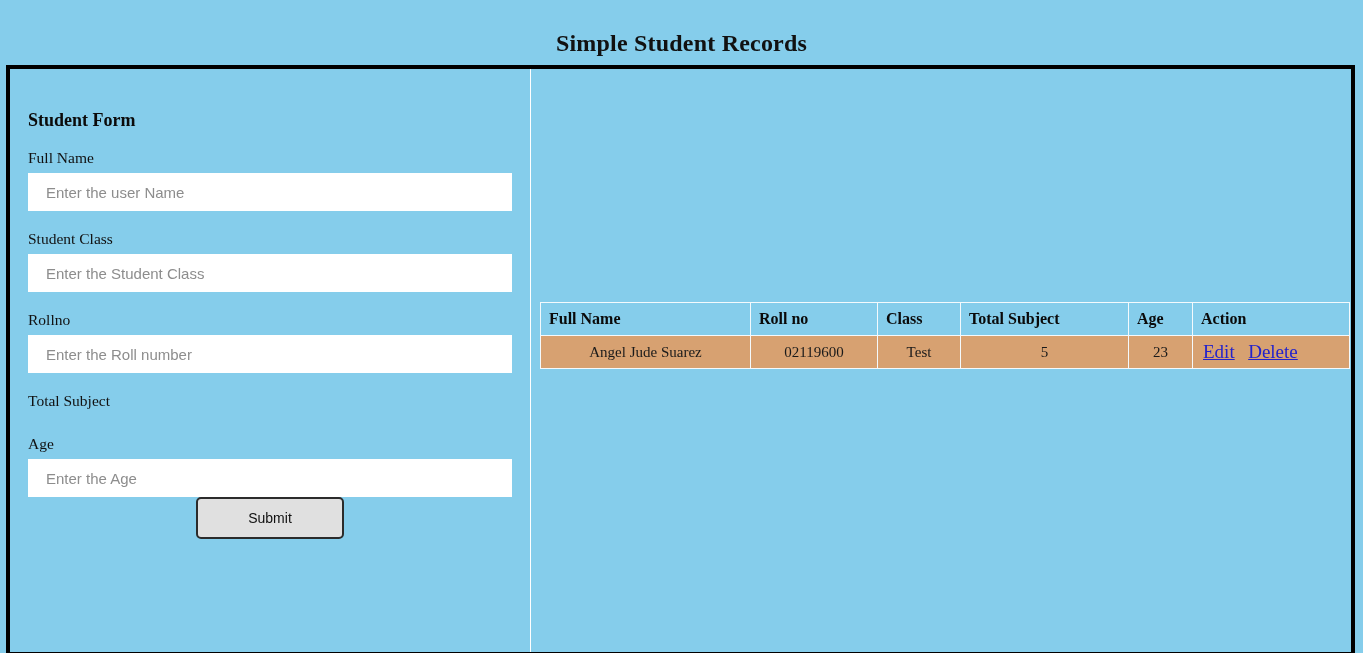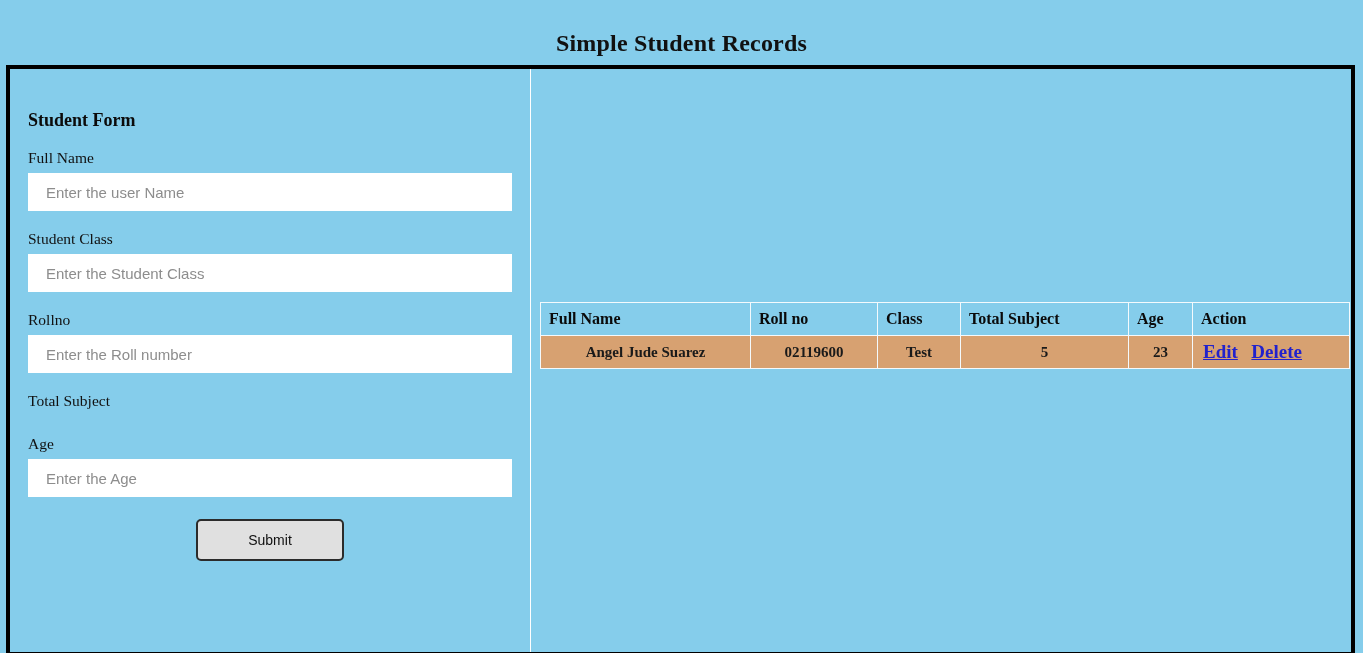--- a/index.html
+++ b/index.html
@@ -81,21 +81,20 @@
   }
   .field-input::placeholder {
     color: #8d8d8d;
     font-family: "Liberation Sans", "DejaVu Sans", sans-serif;
     font-size: 15px;
     opacity: 1;
   }
 
   .submit-row {
     text-align: center;
-    padding-top: 22px;
   }
   .submit-button {
     width: 148px;
     height: 42px;
     background: #e0e0e0;
     border: 2px solid #2b2b2b;
     border-radius: 5px;
     font-family: "Liberation Sans", "DejaVu Sans", sans-serif;
     font-size: 14px;
     color: #101010;
@@ -118,21 +117,20 @@
     border: 1px solid #f0f8fc;
     table-layout: fixed;
   }
   .records-table th,
   .records-table td {
     border: 1px solid #f4fafd;
     font-family: "Liberation Serif", "DejaVu Serif", serif;
     height: 33px;
     padding: 0 8px;
     box-sizing: border-box;
-    font-weight: bold;
   }
   .records-table th {
     background: #85cdeb;
     font-size: 16px;
     font-weight: bold;
     color: #0a0a0a;
     text-align: left;
   }
   .records-table td {
     background: #d7a171;

